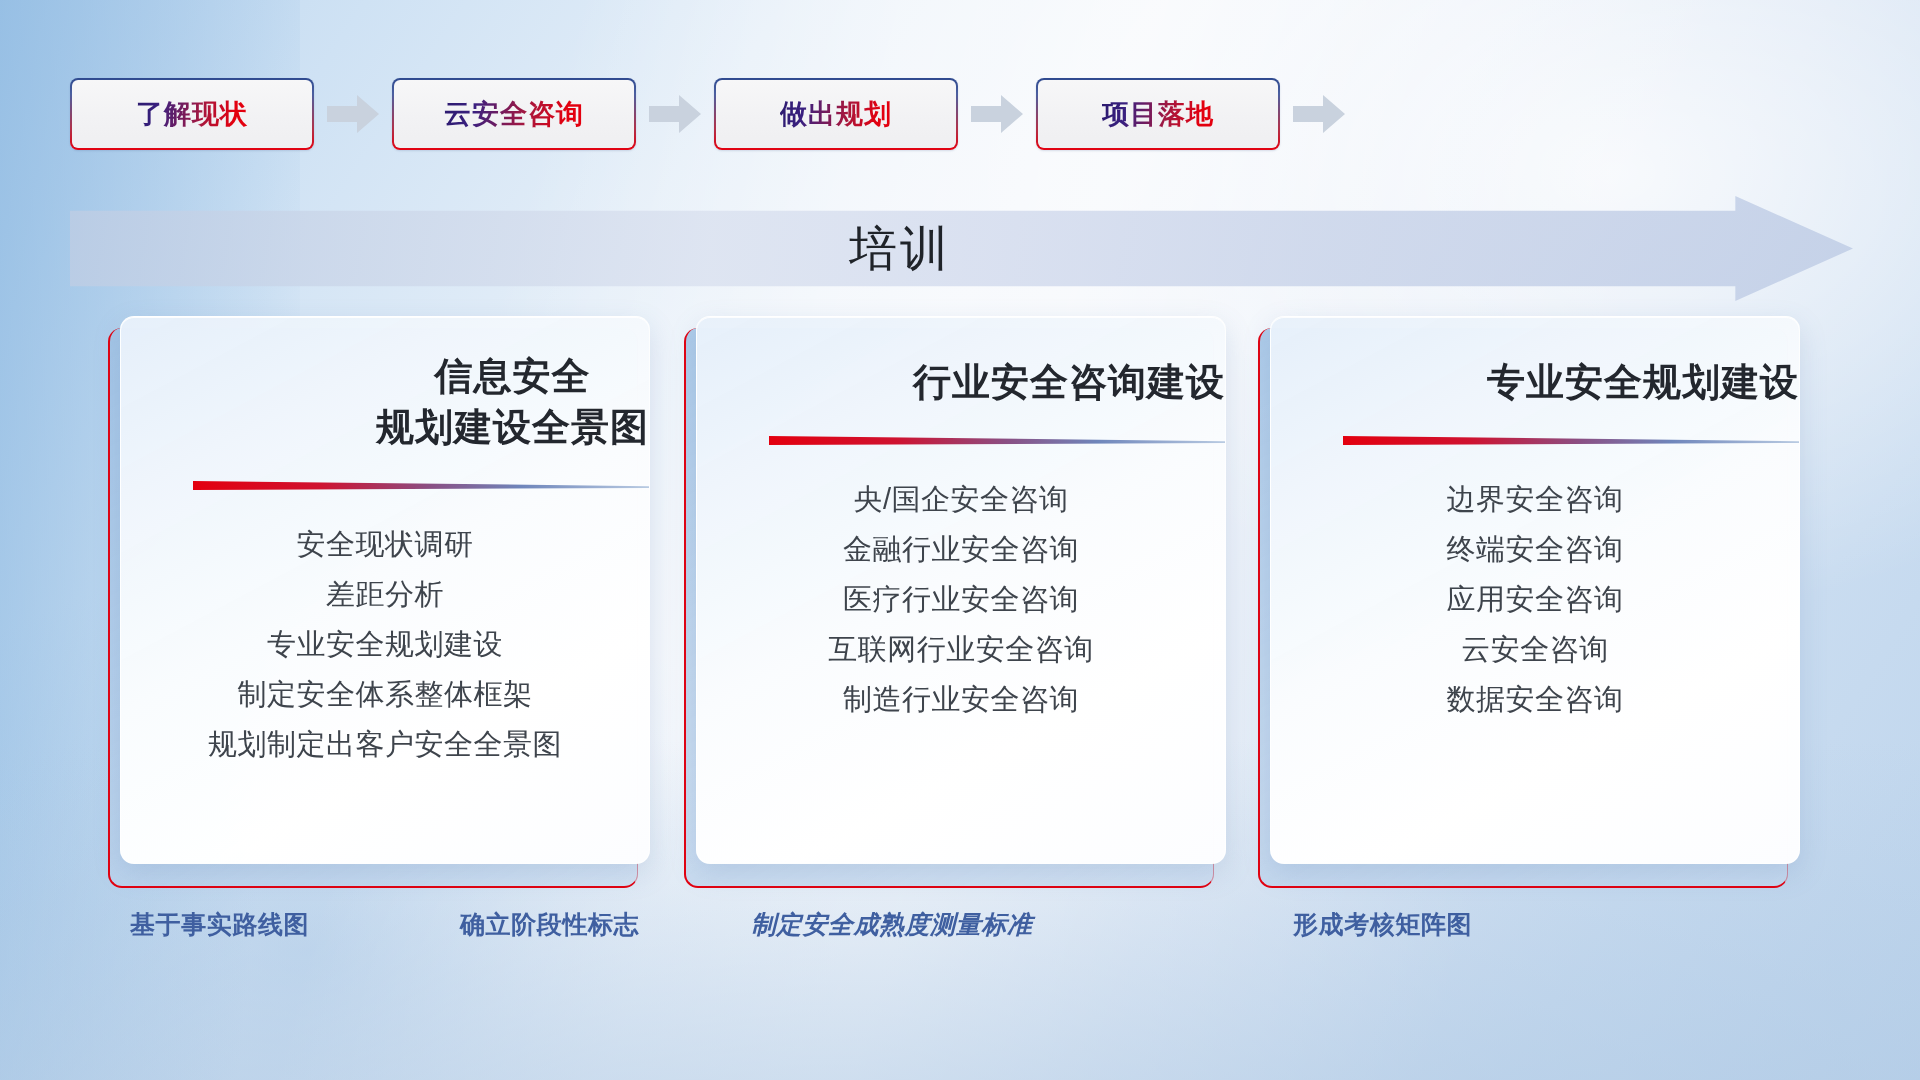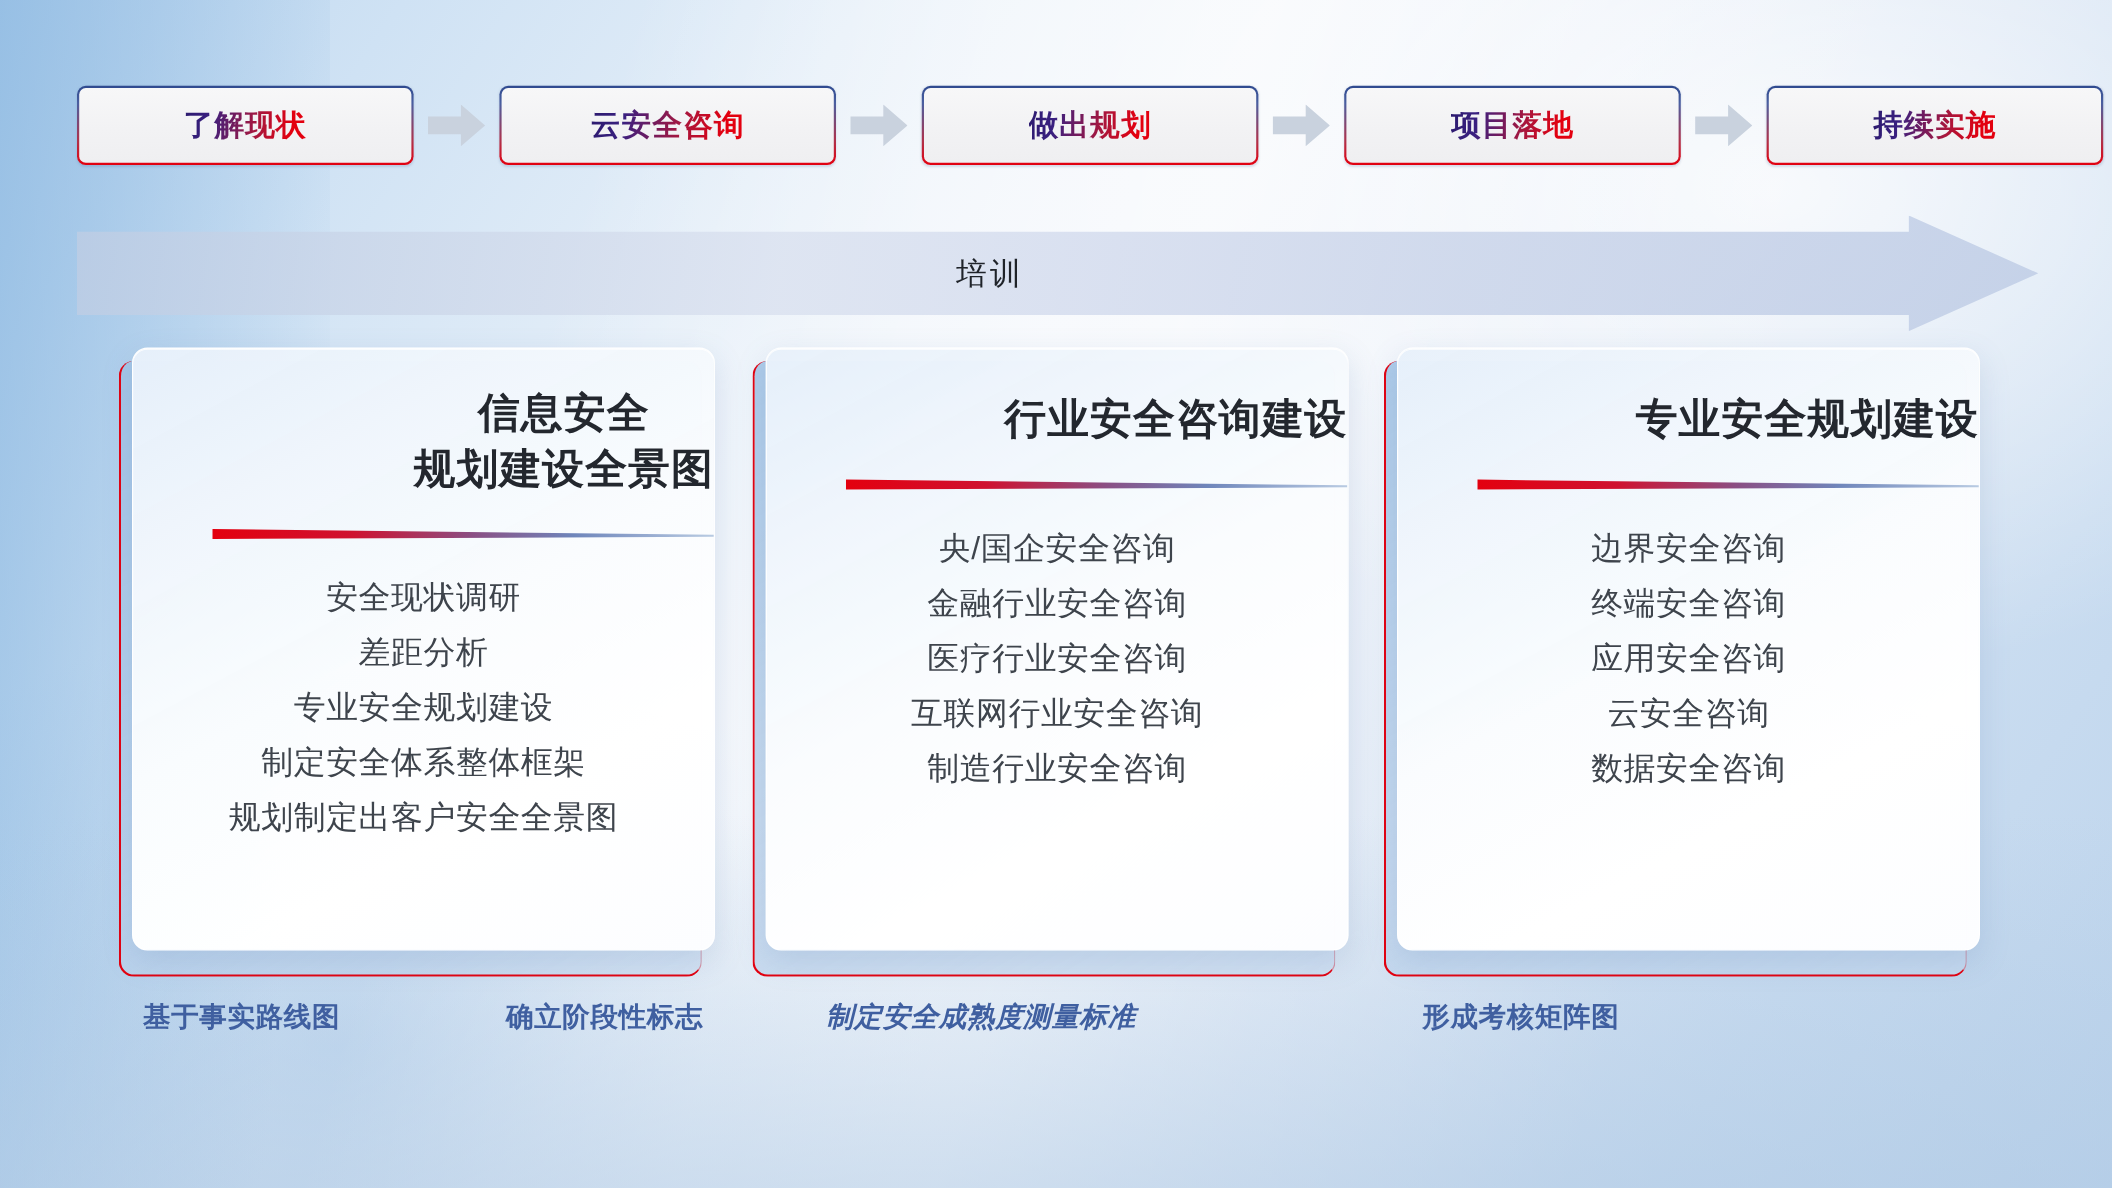--- a/index.html
+++ b/index.html
@@ -46,21 +46,21 @@
   }
 
   
   #steps {
     position: absolute; left: 70px; top: 78px;
     width: 1780px; height: 72px;
     display: flex; align-items: center;
   }
   .step-box {
     position: relative;
-    width: 306px; height: 72px;
+    width: 244px; height: 72px;
     border-radius: 8px;
     background: linear-gradient(180deg, #2f4a8f 0%, #4a5fa0 22%, #b0314a 70%, #e3000f 100%);
     padding: 2px;
     flex: 0 0 auto;
     box-shadow: 0 1px 2px rgba(60,90,140,0.18);
   }
   .step-inner {
     width: 100%; height: 100%;
     border-radius: 6px;
     background: linear-gradient(180deg, #f7f7f8 0%, #f2f2f4 55%, #efeff1 100%);
@@ -94,21 +94,21 @@
       rgba(219,226,240,0.85) 36%,
       rgba(212,220,238,0.85) 52%,
       rgba(200,211,233,0.82) 70%,
       rgba(192,205,230,0.80) 88%,
       rgba(188,202,228,0.78) 100%);
     clip-path: polygon(0 14%, 93.4% 14%, 93.4% 0%, 100% 50%, 93.4% 100%, 93.4% 86%, 0 86%);
   }
   #training-label {
     position: absolute; left: 0; top: 0; width: 1660px; height: 105px;
     display: flex; align-items: center; justify-content: center;
-    font-size: 28px; font-weight: 400; color: #1f2329;
+    font-size: 48px; font-weight: 400; color: #1f2329;
     letter-spacing: 3px;
   }
 
   
   #cards {
     position: absolute; left: 0; top: 328px; width: 1920px; height: 560px;
   }
   .card-wrap {
     position: absolute; top: 0; width: 530px; height: 560px;
   }
@@ -229,25 +229,20 @@
     <div class="step-inner">
       <span class="step-label">项目落地</span>
     </div>
   </div>
   <div class="step-arrow">
     <svg width="52" height="38" viewBox="0 0 52 38" aria-hidden="true">
       <path d="M0 11 H30 V0 L52 19 L30 38 V27 H0 Z" fill="#c9d2de"></path>
     </svg>
   </div>
 
-  <div class="step-box">
-    <div class="step-inner">
-      <span class="step-label">持续实施</span>
-    </div>
-  </div>
 
 </div>
 
 <div id="training">
   <div id="training-shape"></div>
   <div id="training-label">培训</div>
 </div>
 
 <div id="cards">
 

